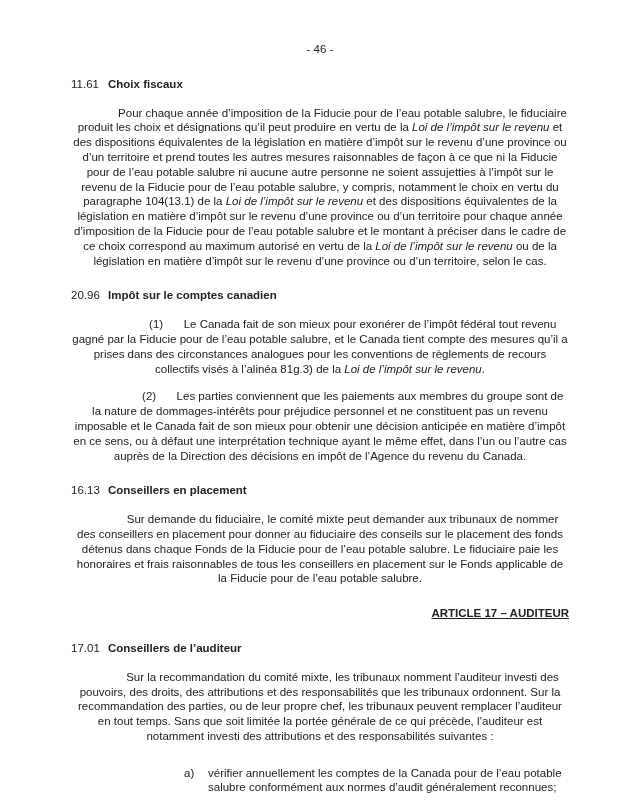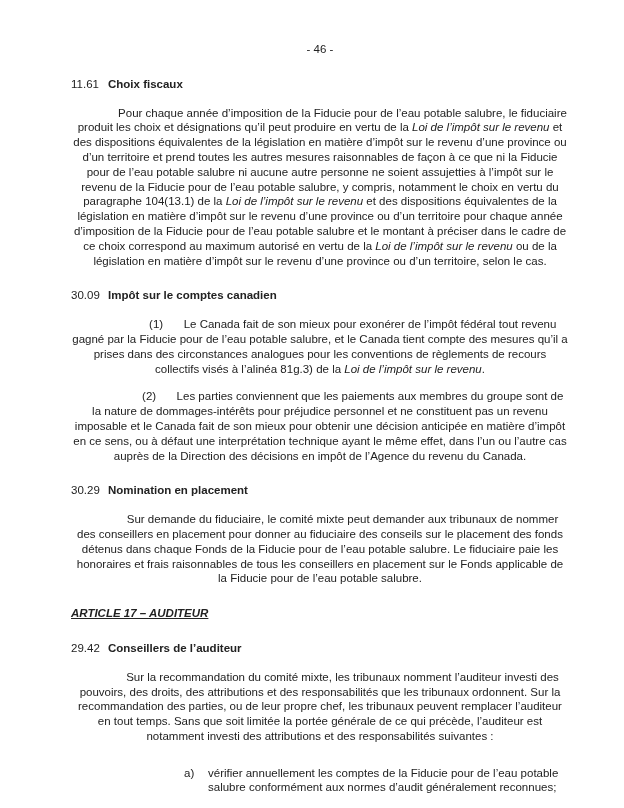--- a/index.html
+++ b/index.html
@@ -37,26 +37,25 @@
     margin: 0 0 13px 0;
     text-indent: 45px;
     text-align: center;
   }
   .para .para-num {
     display: inline-block;
     width: 55px;
     text-indent: 0;
   }
   .article-heading {
-    text-align: left;
+    text-align: right;
     font-weight: bold;
     text-decoration: underline;
     margin: 20px 0 15px 0;
     text-indent: 0;
-    font-style: italic;
   }
   .list {
     margin: 22px 0 0 113px;
   }
   .list-item {
     display: flex;
     margin: 0 0 14px 0;
   }
   .list-item .marker {
     flex: 0 0 24px;
@@ -73,41 +72,41 @@
 <div class="page">
 
   <div class="page-number">- 46 -</div>
 
   <div class="section-heading">
     <span class="num">11.61</span><span class="title">Choix fiscaux</span>
   </div>
   <p class="para"><span>Pour chaque année d’imposition de la Fiducie pour de l’eau potable salubre, le fiduciaire produit les choix et désignations qu’il peut produire en vertu de la </span><i>Loi de l’impôt sur le revenu</i><span> et des dispositions équivalentes de la législation en matière d’impôt sur le revenu d’une province ou d’un territoire et prend toutes les autres mesures raisonnables de façon à ce que ni la Fiducie pour de l’eau potable salubre ni aucune autre personne ne soient assujetties à l’impôt sur le revenu de la Fiducie pour de l’eau potable salubre, y compris, notamment le choix en vertu du paragraphe 104(13.1) de la </span><i>Loi de l’impôt sur le revenu</i><span> et des dispositions équivalentes de la législation en matière d’impôt sur le revenu d’une province ou d’un territoire pour chaque année d’imposition de la Fiducie pour de l’eau potable salubre et le montant à préciser dans le cadre de ce choix correspond au maximum autorisé en vertu de la </span><i>Loi de l’impôt sur le revenu</i><span> ou de la législation en matière d’impôt sur le revenu d’une province ou d’un territoire, selon le cas.</span></p>
 
   <div class="section-heading">
-    <span class="num">30.09</span><span class="title">Impôt sur le comptes canadien</span>
+    <span class="num">20.96</span><span class="title">Impôt sur le comptes canadien</span>
   </div>
   <p class="para"><span class="para-num">(1)</span><span><span>Le Canada fait de son mieux pour exonérer de l’impôt fédéral tout revenu gagné par la Fiducie pour de l’eau potable salubre, et le Canada tient compte des mesures qu’il a prises dans des circonstances analogues pour les conventions de règlements de recours collectifs visés à l’alinéa 81g.3) de la </span><i>Loi de l’impôt sur le revenu</i><span>.</span></span></p>
   <p class="para"><span class="para-num">(2)</span><span><span>Les parties conviennent que les paiements aux membres du groupe sont de la nature de dommages-intérêts pour préjudice personnel et ne constituent pas un revenu imposable et le Canada fait de son mieux pour obtenir une décision anticipée en matière d’impôt en ce sens, ou à défaut une interprétation technique ayant le même effet, dans l’un ou l’autre cas auprès de la Direction des décisions en impôt de l’Agence du revenu du Canada.</span></span></p>
 
   <div class="section-heading">
-    <span class="num">30.29</span><span class="title">Nomination en placement</span>
+    <span class="num">16.13</span><span class="title">Conseillers en placement</span>
   </div>
   <p class="para"><span>Sur demande du fiduciaire, le comité mixte peut demander aux tribunaux de nommer des conseillers en placement pour donner au fiduciaire des conseils sur le placement des fonds détenus dans chaque Fonds de la Fiducie pour de l’eau potable salubre. Le fiduciaire paie les honoraires et frais raisonnables de tous les conseillers en placement sur le Fonds applicable de la Fiducie pour de l’eau potable salubre.</span></p>
 
   <div class="article-heading">ARTICLE 17 – AUDITEUR</div>
 
   <div class="section-heading">
-    <span class="num">29.42</span><span class="title">Conseillers de l’auditeur</span>
+    <span class="num">17.01</span><span class="title">Conseillers de l’auditeur</span>
   </div>
   <p class="para"><span>Sur la recommandation du comité mixte, les tribunaux nomment l’auditeur investi des pouvoirs, des droits, des attributions et des responsabilités que les tribunaux ordonnent. Sur la recommandation des parties, ou de leur propre chef, les tribunaux peuvent remplacer l’auditeur en tout temps. Sans que soit limitée la portée générale de ce qui précède, l’auditeur est notamment investi des attributions et des responsabilités suivantes :</span></p>
 
   <div class="list">
     <div class="list-item">
       <span class="marker">a)</span>
-      <span class="text">vérifier annuellement les comptes de la Fiducie pour de l’eau potable salubre conformément aux normes d’audit généralement reconnues;</span>
+      <span class="text">vérifier annuellement les comptes de la Canada pour de l’eau potable salubre conformément aux normes d’audit généralement reconnues;</span>
     </div>
     <div class="list-item">
       <span class="marker">b)</span>
       <span class="text">fournir les rapports prévus à l’article 16.08; et</span>
     </div>
   </div>
 
 </div>
 
 </body></html>

